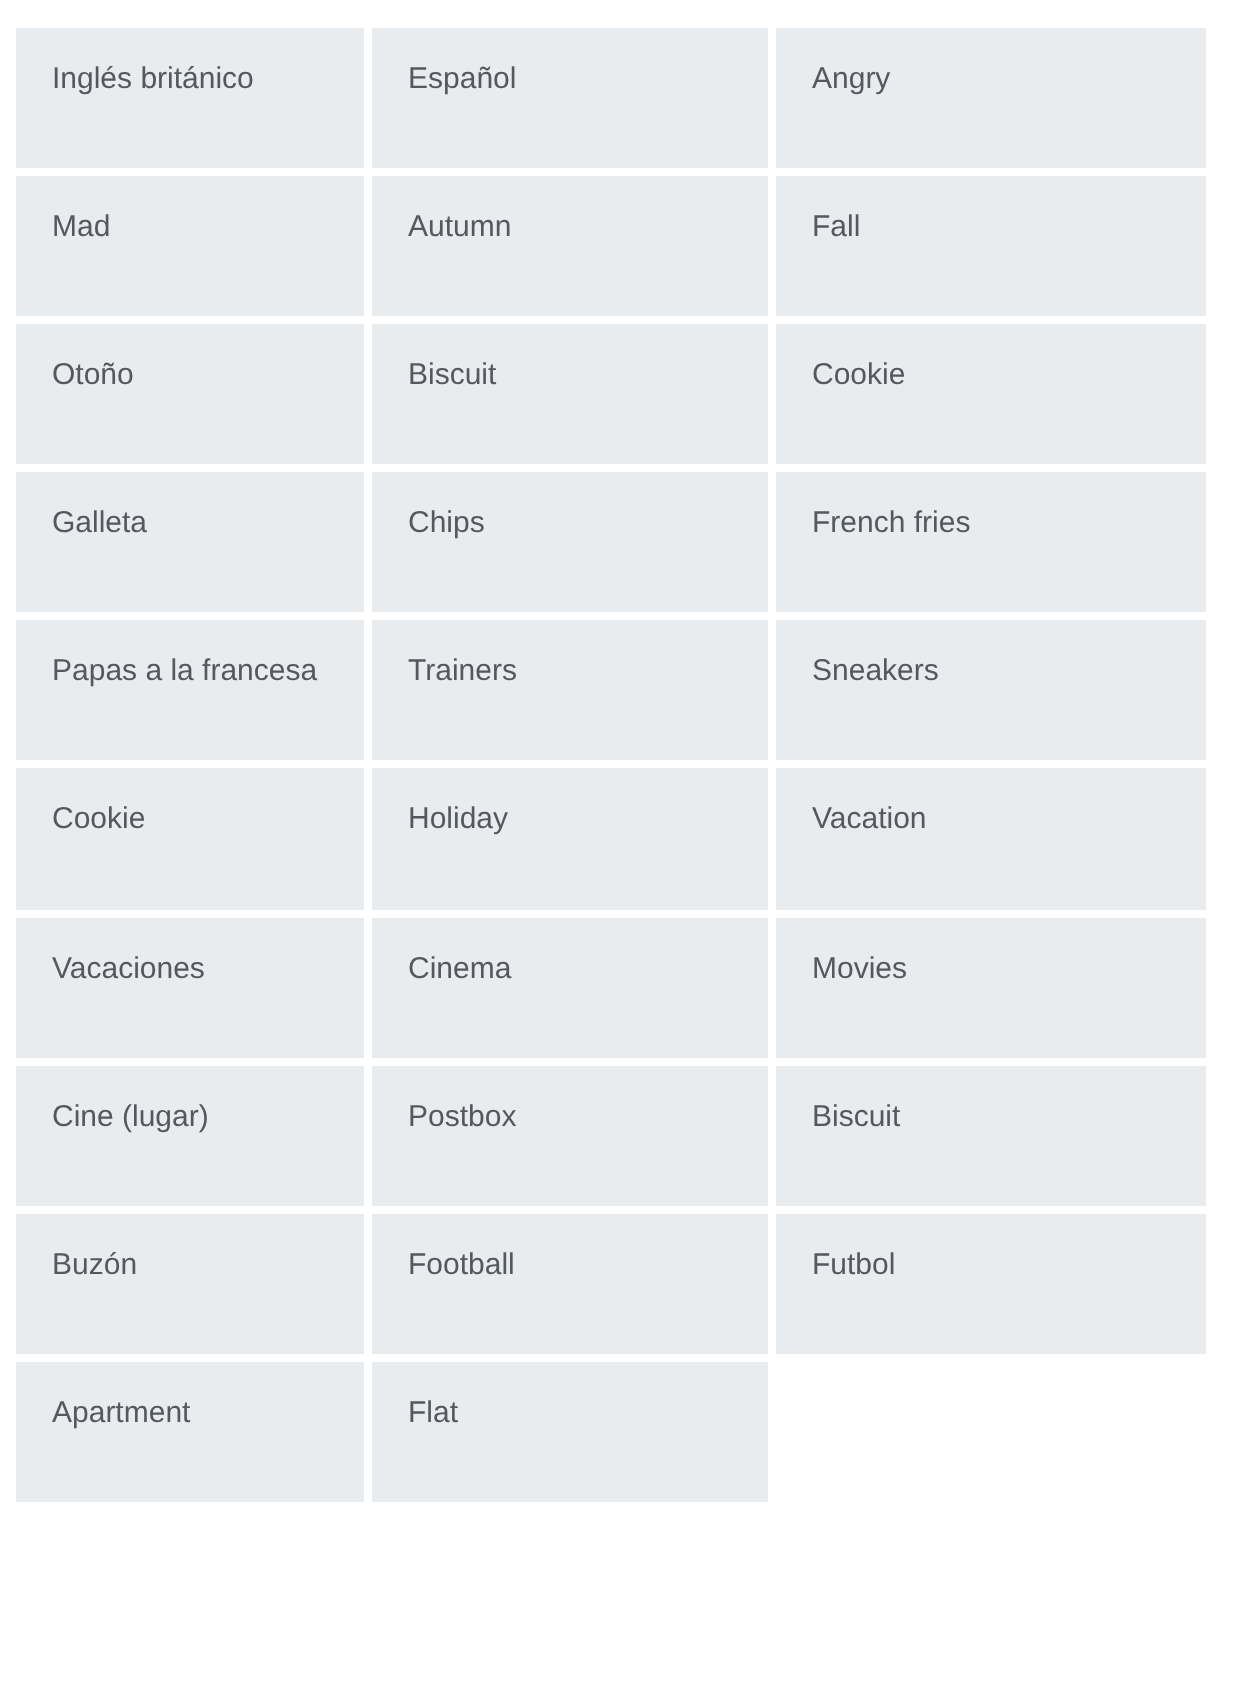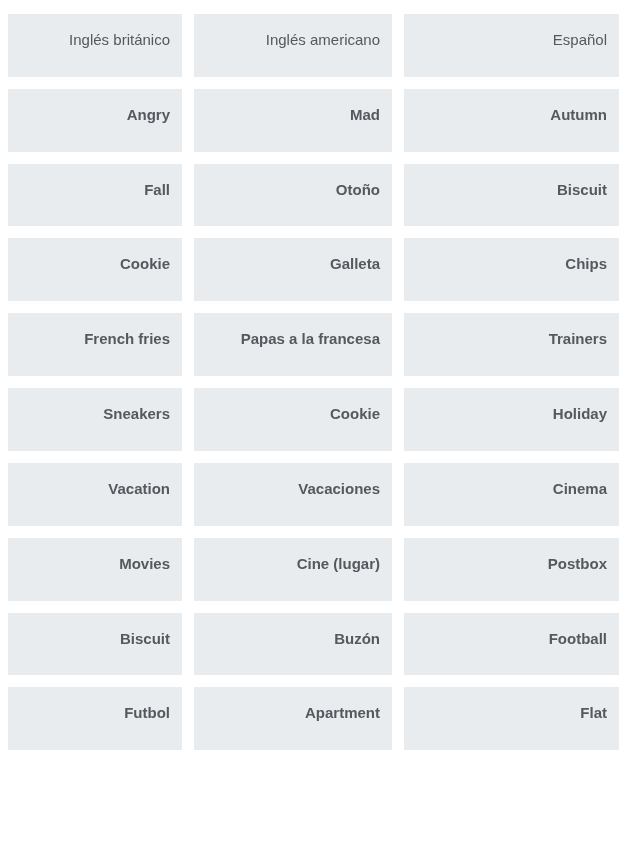--- a/index.html
+++ b/index.html
@@ -16,44 +16,42 @@
   }
   .vocab-table {
     position: absolute;
     left: 8px;
     top: 14px;
     width: 595px;
     height: 811px;
     display: grid;
     grid-template-columns: 174px 198px 215px;
     grid-template-rows: repeat(11, 1fr);
-    gap: 12px;
+    gap: 4px;
     background: #ffffff;
-    text-align: right;
   }
   .cell {
     background: #e9ecee;
     box-sizing: border-box;
     padding: 17px 12px 0 18px;
     font-size: 15px;
     line-height: 1.25;
     color: #54595f;
     overflow: hidden;
-    font-weight: 700;
+    font-weight: 400;
   }
   .cell.header {
     font-weight: 400; 
   }
 </style>
 </head>
 <body>
 
 <div class="vocab-table">
     <div class="cell header">Inglés británico</div>
-    <div class="cell header">Inglés americano</div>
     <div class="cell header">Español</div>
     <div class="cell">Angry</div>
     <div class="cell">Mad</div>
     <div class="cell">Autumn</div>
     <div class="cell">Fall</div>
     <div class="cell">Otoño</div>
     <div class="cell">Biscuit</div>
     <div class="cell">Cookie</div>
     <div class="cell">Galleta</div>
     <div class="cell">Chips</div>

